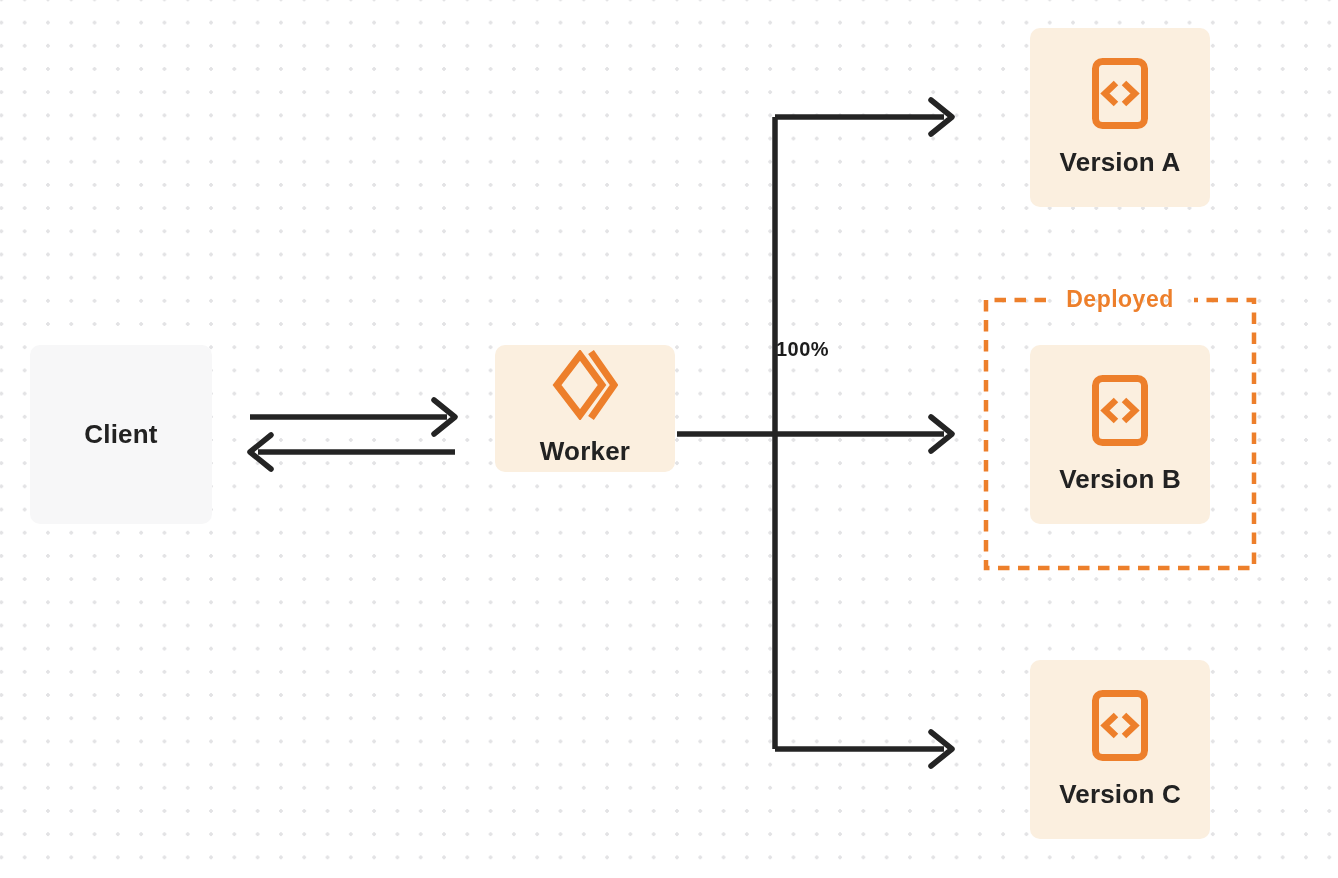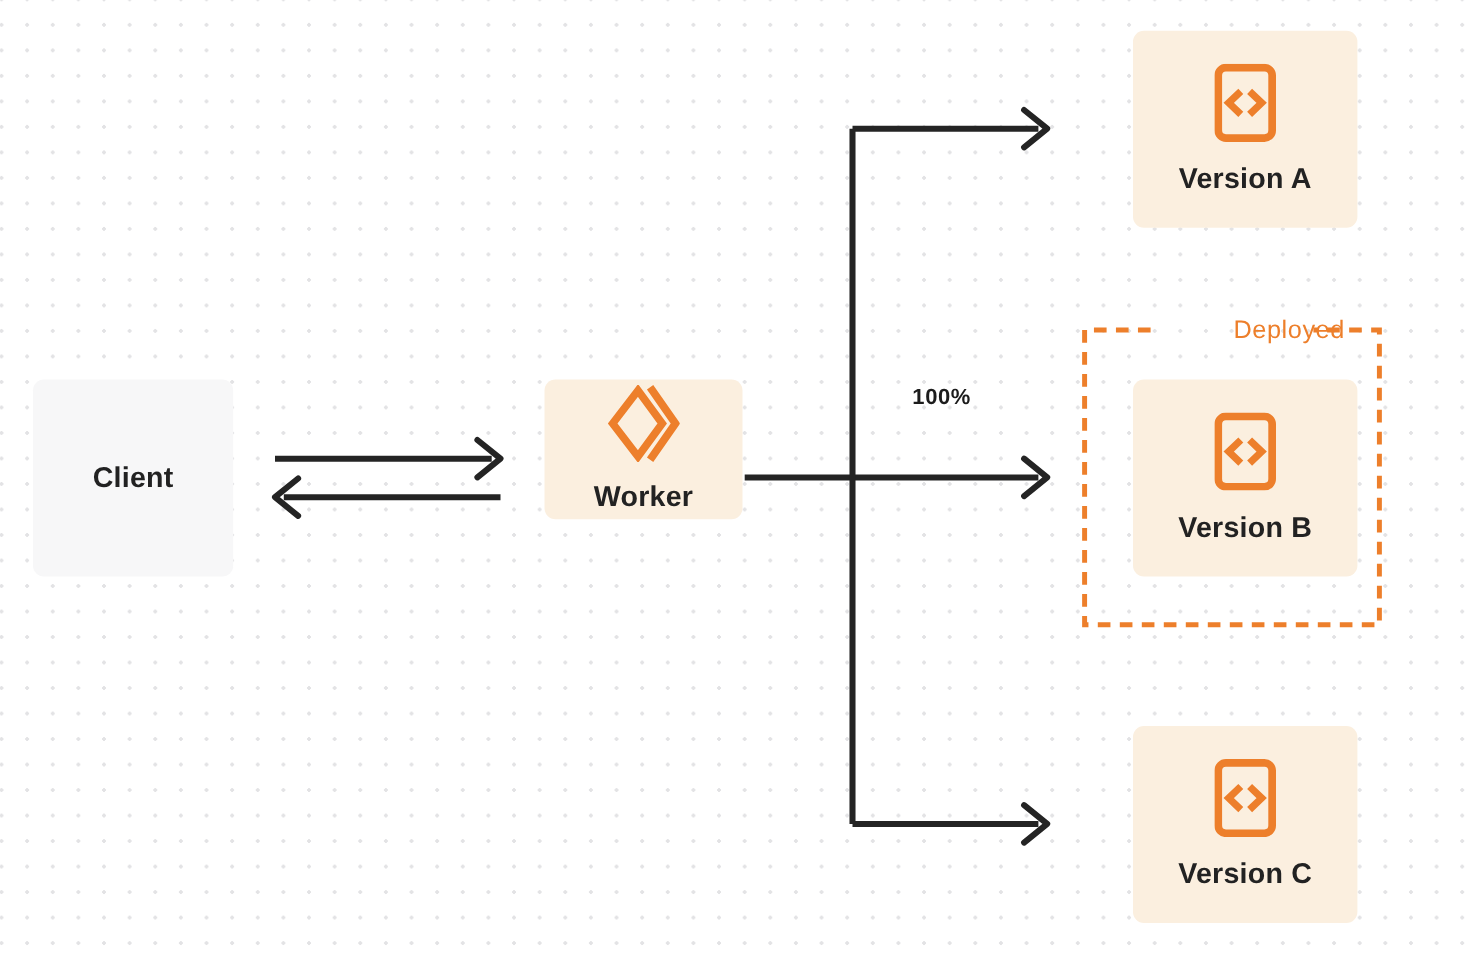--- a/index.html
+++ b/index.html
@@ -50,60 +50,60 @@
   }
   .worker-node {
     left: 495px;
     top: 345px;
     width: 180px;
     height: 127px;
     background: #fbefdf;
   }
   .worker-node .node-label { margin-top: 16px; }
   .version-node {
-    width: 204px;
+    width: 180px;
     height: 179px;
     background: #fbefdf;
   }
   .version-node .node-label { margin-top: 18px; }
   .version-a { left: 1030px; top: 28px; }
   .version-b { left: 1030px; top: 345px; }
   .version-c { left: 1030px; top: 660px; }
   .icon-wrap {
     display: flex;
     align-items: center;
     justify-content: center;
   }
   .traffic-label {
     position: absolute;
     left: 776px;
-    top: 344px;
+    top: 332px;
     width: 160px;
-    text-align: center;
+    text-align: left;
     font-weight: 700;
     color: #1c1c1c;
   }
   .traffic-line1 {
     font-size: 20px;
     line-height: 34px;
     letter-spacing: 0.5px;
   }
   .traffic-line2 {
     font-size: 18px;
     line-height: 30px;
     letter-spacing: 1.5px;
   }
   .deployed-label {
     position: absolute;
-    left: 1092px;
+    left: 1040px;
     top: 286px;
     width: 160px;
     text-align: center;
     font-size: 23px;
-    font-weight: 400;
+    font-weight: 700;
     color: #ed7f2b;
     letter-spacing: 0.5px;
   }
 </style>
 </head>
 <body>
 
 <div class="canvas">
 
   <svg class="connectors" viewBox="0 0 1338 878" xmlns="http://www.w3.org/2000/svg">

